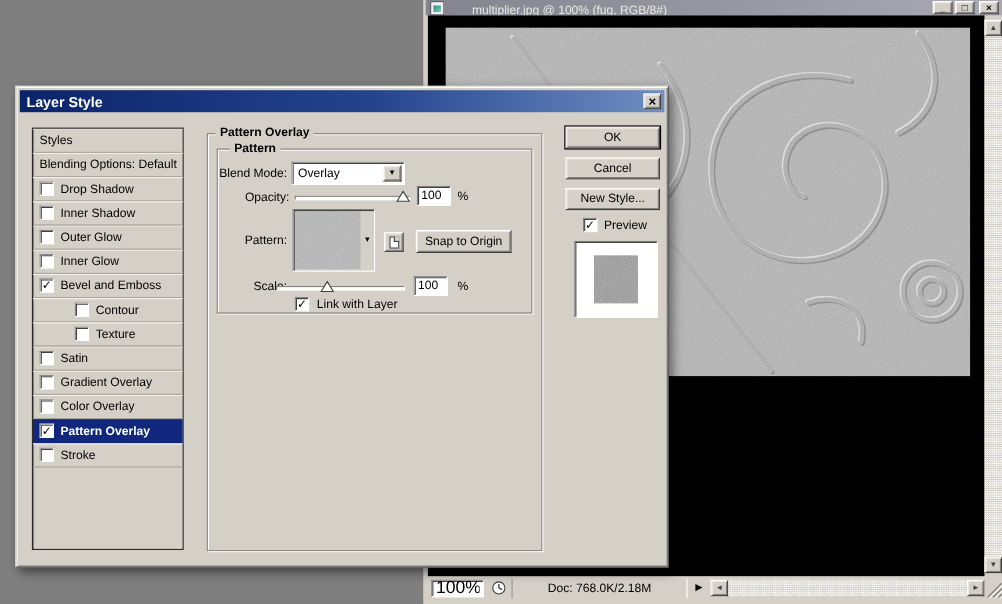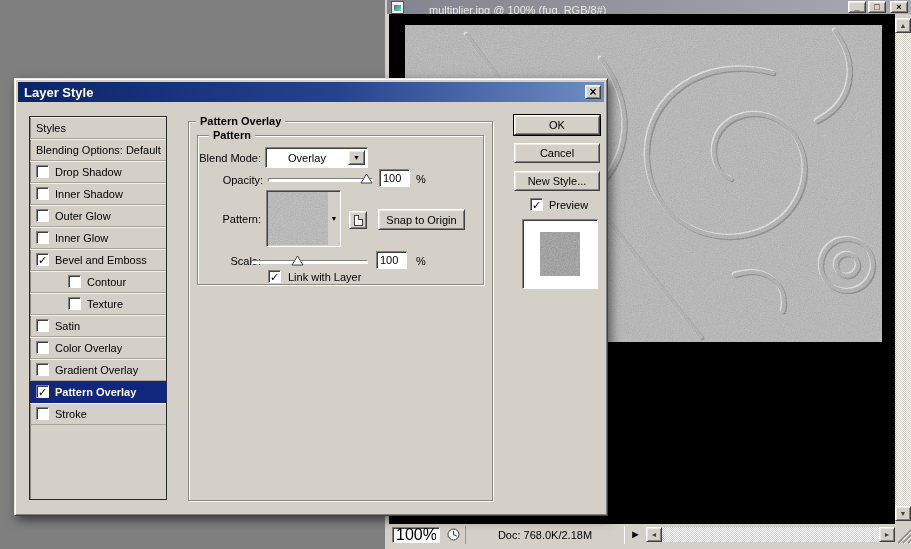--- a/index.html
+++ b/index.html
@@ -75,21 +75,21 @@
   
   #outergroup{left:173px;top:42px;width:305px;height:380px;}
   #outerlegend{left:181px;top:36px;background:#d4d0c8;padding:0 4px;font-weight:bold;}
   #innergroup{left:182px;top:56px;width:287px;height:150px;}
   #innerlegend{left:194px;top:50px;background:#d4d0c8;padding:0 4px;font-weight:bold;}
 
   .fieldlabel{position:absolute;text-align:right;}
   #lbl-blend{left:178px;top:73px;width:68px;}
   #dd-blend{left:250px;top:68px;width:103px;height:21px;background:#fff;border:1px solid;
     border-color:#808080 #fff #fff #808080;box-shadow:inset 1px 1px 0 #404040;
-    display:flex;align-items:center;padding-left:22px;}
+    display:flex;align-items:center;padding-left:5px;}
   #dd-blend .ddbtn{position:absolute;right:2px;top:2px;width:17px;height:15px;font-size:7px;}
 
   #lbl-opacity{left:186px;top:95px;width:62px;}
   .slider-track{position:absolute;height:4px;background:#fff;border:1px solid;
     border-color:#808080 #fff #fff #808080;}
   #track-opacity{left:253px;top:99px;width:105px;}
   .thumb{position:absolute;width:13px;height:11px;}
   #thumb-opacity{left:345px;top:94px;}
   .valbox{position:absolute;width:31px;height:18px;background:#fff;border:1px solid;
     border-color:#808080 #fff #fff #808080;box-shadow:inset 1px 1px 0 #404040;
@@ -256,25 +256,25 @@
       <div class="ls-row indent">
         <span class="cb"></span>
         <span class="lbl">Texture</span>
       </div>
       <div class="ls-row">
         <span class="cb"></span>
         <span class="lbl">Satin</span>
       </div>
       <div class="ls-row">
         <span class="cb"></span>
+        <span class="lbl">Gradient Overlay</span>
+      </div>
+      <div class="ls-row">
+        <span class="cb"></span>
         <span class="lbl">Color Overlay</span>
-      </div>
-      <div class="ls-row">
-        <span class="cb"></span>
-        <span class="lbl">Gradient Overlay</span>
       </div>
       <div class="ls-row selected">
         <span class="cb">✓</span>
         <span class="lbl">Pattern Overlay</span>
       </div>
       <div class="ls-row">
         <span class="cb"></span>
         <span class="lbl">Stroke</span>
       </div>
     </div>

